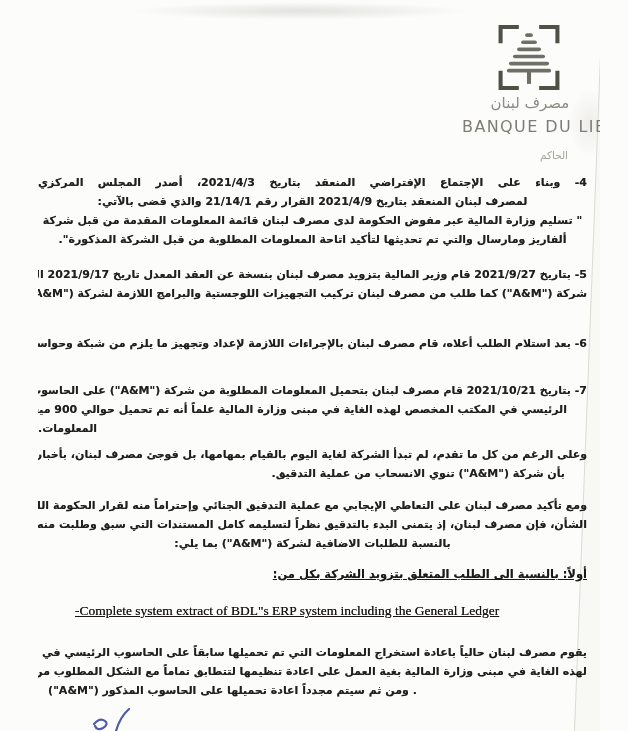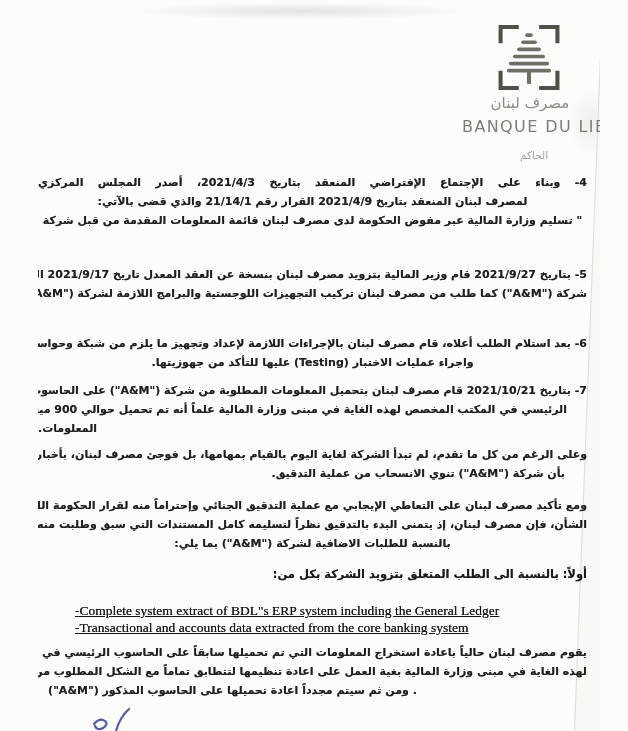--- a/index.html
+++ b/index.html
@@ -27,42 +27,42 @@
   .logo { position:absolute; left:497px; top:24px; width:64px; height:68px; }
   .brand-ar {
     position:absolute; left:470px; top:94px; width:120px; text-align:center;
     direction:rtl; font-size:15px; color:#8d8b80; letter-spacing:1px;
   }
   .brand-en {
     position:absolute; left:462px; top:117px; width:136px; text-align:center;
     font-size:16px; letter-spacing:1.4px; color:#7e7c74; white-space:nowrap;
   }
   .governor {
-    position:absolute; left:520px; top:149px; width:68px; text-align:left;
+    position:absolute; left:520px; top:149px; width:68px; text-align:center;
     direction:rtl; font-size:10.5px; color:#a3a199;
   }
   
   .doc { position:absolute; left:38px; top:0; width:549px; height:731px; }
   .para { position:absolute; left:0; width:549px; }
   .ln {
     direction:rtl; unicode-bidi:plaintext; white-space:nowrap; overflow:hidden;
     font-weight:700; font-size:11px; line-height:19px; color:#211f1b;
     text-shadow:0 0 .3px rgba(33,31,27,.55);
   }
   .ln.just   { text-align:justify; text-align-last:justify; text-justify:inter-word; }
   .ln.center { text-align:right;  text-align-last:center; }
   .ln.right  { text-align:right;   text-align-last:right; }
   .ln.left   { text-align:center;    text-align-last:left; }
   .ln.inset  { padding:0 20px; }
   .ln.indent-r { padding-right:22px; }
   .ln.shift-left { margin-right:160px; }
   .heading {
     position:absolute; left:0; width:549px; direction:rtl; 
     font-weight:700; font-size:11.5px; line-height:19px; color:#1c1a16;
-    text-shadow:0 0 .3px rgba(28,26,22,.55);
+    text-decoration:underline; text-shadow:0 0 .3px rgba(28,26,22,.55);
   }
   .en-block { position:absolute; left:0; width:549px; }
   .en-item {
     direction:ltr; text-align:left; padding-left:37px; white-space:nowrap;
     font-family:"Liberation Serif", serif; font-size:13.5px; line-height:17px;
     color:#181511; text-decoration:underline; text-shadow:0 0 .45px rgba(24,21,17,.8);
   }
   .signature { position:absolute; left:76px; top:702px; width:64px; height:29px; }
 </style>
 </head>
@@ -97,30 +97,30 @@
   <div class="brand-ar">مصرف لبنان</div>
   <div class="brand-en">BANQUE DU LIBAN</div>
   <div class="governor">الحاكم</div>
 
   <div class="doc">
 
     <div class="para" style="top:173px">
       <div class="ln just">4- وبناء على الإجتماع الإفتراضي المنعقد بتاريخ 2021/4/3، أصدر المجلس المركزي</div>
       <div class="ln center">لمصرف لبنان المنعقد بتاريخ 2021/4/9 القرار رقم 21/14/1 والذي قضى بالآتي:</div>
       <div class="ln center">" تسليم وزارة المالية عبر مفوض الحكومة لدى مصرف لبنان قائمة المعلومات المقدمة من قبل شركة</div>
+      <div class="ln center">ألفاريز ومارسال والتي تم تحديثها لتأكيد اتاحة المعلومات المطلوبة من قبل الشركة المذكورة".</div>
     </div>
 
     <div class="para" style="top:265px">
       <div class="ln just">5- بتاريخ 2021/9/27 قام وزير المالية بتزويد مصرف لبنان بنسخة عن العقد المعدل تاريخ 2021/9/17 الموقع مع</div>
       <div class="ln center">شركة ("A&amp;M") كما طلب من مصرف لبنان تركيب التجهيزات اللوجستية والبرامج اللازمة لشركة ("A&amp;M")</div>
     </div>
 
     <div class="para" style="top:334px">
       <div class="ln just">6- بعد استلام الطلب أعلاه، قام مصرف لبنان بالإجراءات اللازمة لإعداد وتجهيز ما يلزم من شبكة وحواسيب وبرامج</div>
-      <div class="ln center">واجراء عمليات الاختبار (Testing) عليها للتأكد من جهوزيتها.</div>
     </div>
 
     <div class="para" style="top:381px">
       <div class="ln just">7- بتاريخ 2021/10/21 قام مصرف لبنان بتحميل المعلومات المطلوبة من شركة ("A&amp;M") على الحاسوب</div>
       <div class="ln just inset">الرئيسي في المكتب المخصص لهذه الغاية في مبنى وزارة المالية علماً أنه تم تحميل حوالي 900 ميغابيت من هذه</div>
       <div class="ln left">المعلومات.</div>
     </div>
 
     <div class="para" style="top:445px">
       <div class="ln just">وعلى الرغم من كل ما تقدم، لم تبدأ الشركة لغاية اليوم بالقيام بمهامها، بل فوجئ مصرف لبنان، بأخبار صحافية تزعم</div>
@@ -130,21 +130,20 @@
     <div class="para" style="top:496px">
       <div class="ln just">ومع تأكيد مصرف لبنان على التعاطي الإيجابي مع عملية التدقيق الجنائي وإحتراماً منه لقرار الحكومة اللبنانية بهذا</div>
       <div class="ln just">الشأن، فإن مصرف لبنان، إذ يتمنى البدء بالتدقيق نظراً لتسليمه كامل المستندات التي سبق وطلبت منه، فهو يبدي،</div>
       <div class="ln center">بالنسبة للطلبات الاضافية لشركة ("A&amp;M") بما يلي:</div>
     </div>
 
     <div class="heading" style="top:565px">أولاً: بالنسبة الى الطلب المتعلق بتزويد الشركة بكل من:</div>
 
     <div class="en-block" style="top:602px">
       <div class="en-item">-Complete system extract of BDL"s ERP system including the General Ledger</div>
-      <div class="en-item">-Transactional and accounts data extracted from the core banking system</div>
     </div>
 
     <div class="para" style="top:643px">
       <div class="ln just">يقوم مصرف لبنان حالياً باعادة استخراج المعلومات التي تم تحميلها سابقاً على الحاسوب الرئيسي في المكتب المخصص</div>
       <div class="ln just">لهذه الغاية في مبنى وزارة المالية بغية العمل على اعادة تنظيمها لتتطابق تماماً مع الشكل المطلوب من شركة</div>
       <div class="ln center shift-left">("A&amp;M") ومن ثم سيتم مجدداً اعادة تحميلها على الحاسوب المذكور .</div>
     </div>
 
   </div>
 

